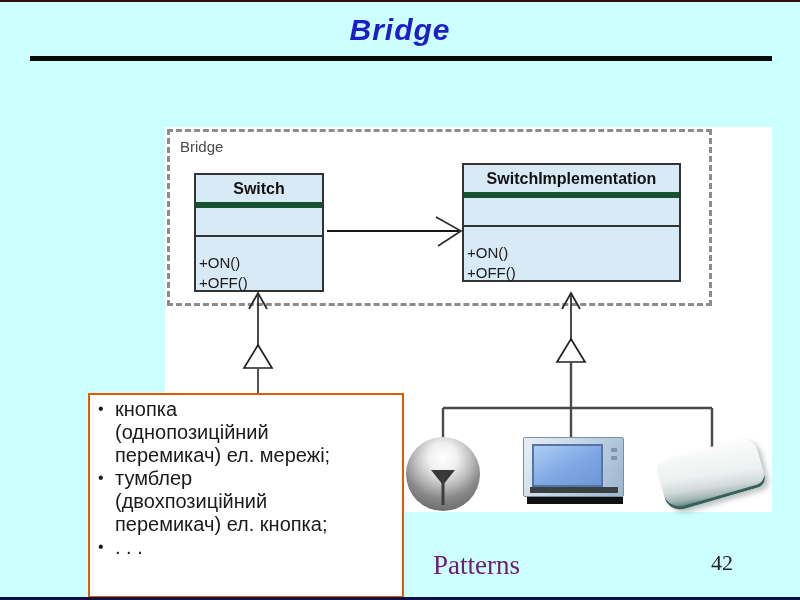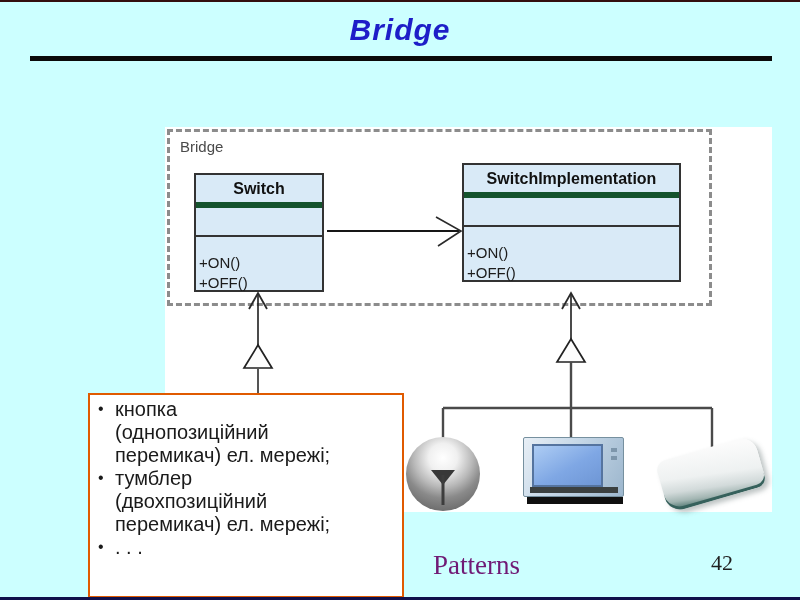--- a/index.html
+++ b/index.html
@@ -141,21 +141,21 @@
 
   <div class="device dev-ac"></div>
 
   <div class="examples-box">
     <ul>
       <li>кнопка
 (однопозиційний
 перемикач) ел. мережі;</li>
       <li>тумблер
 (двохпозиційний
-перемикач) ел. мережі;</li>
+перемикач) ел. кнопка;</li>
       <li>. . .</li>
     </ul>
   </div>
 
   <div class="footer-label">Patterns</div>
   <div class="page-number">42</div>
 
   <div class="bottom-edge"></div>
 
 </div>

